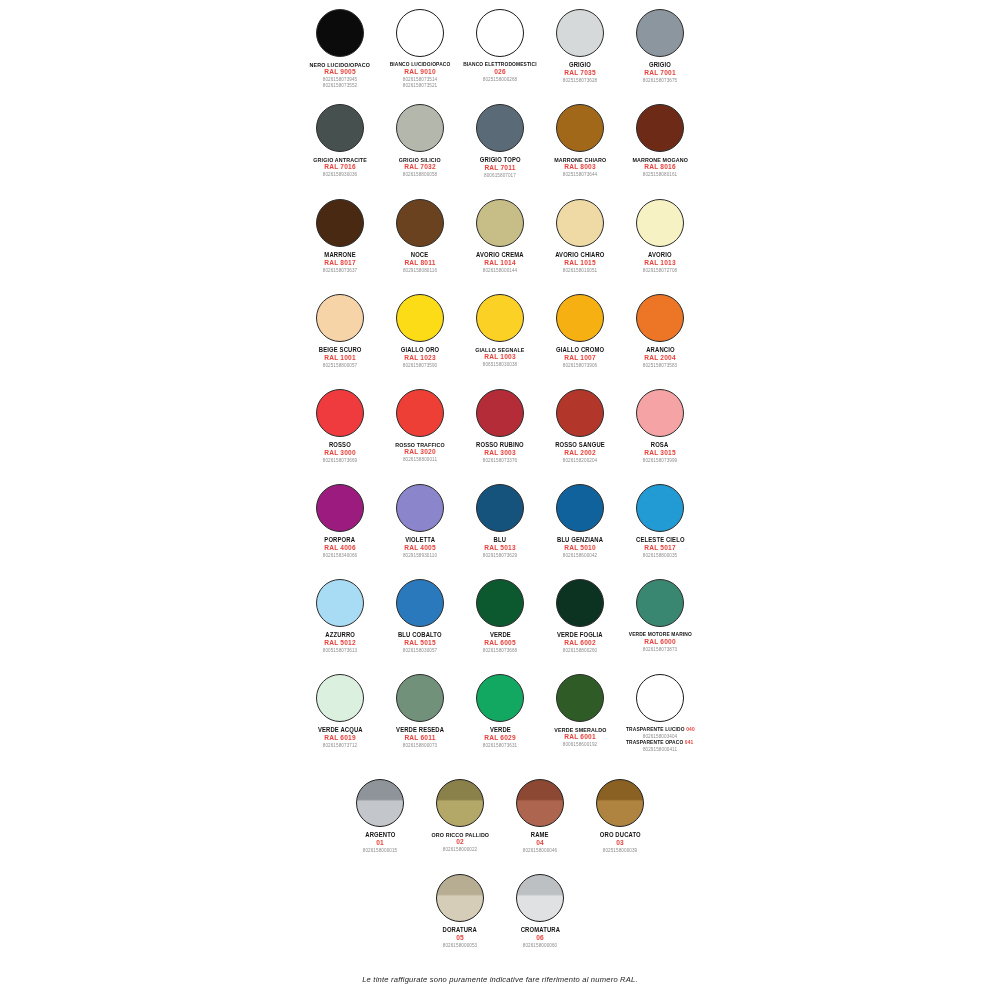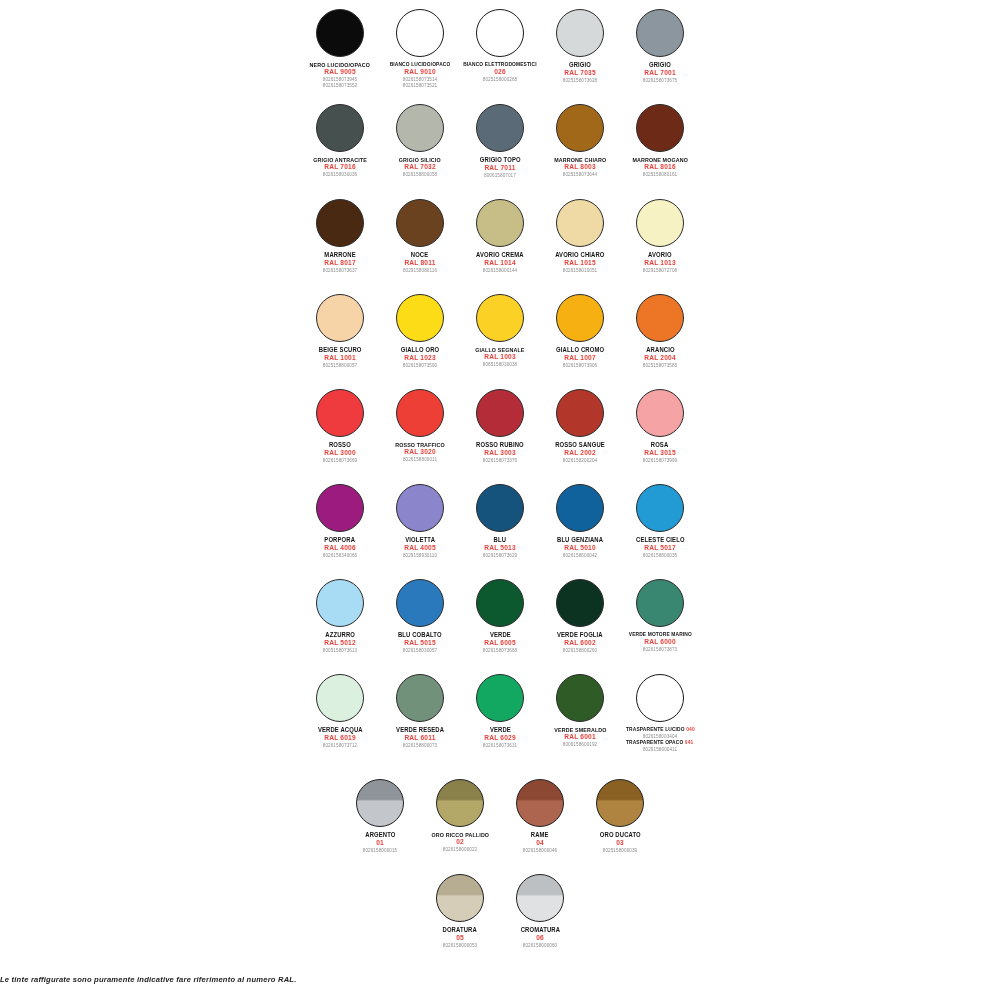--- a/index.html
+++ b/index.html
@@ -94,25 +94,25 @@
   .dual .cname { font-size: 5.3px; }
   .dual .sub-entry { margin-top: 1px; }
   .inline-code {
     color: #e8403a;
     font-weight: bold;
   }
   .footer {
     position: absolute;
     left: 0; right: 0;
     bottom: 16px;
-    text-align: left;
+    text-align: center;
     font-family: "Liberation Sans", sans-serif;
     font-size: 7.6px;
     font-style: italic;
-    font-weight: bold;
+    font-weight: normal;
     color: #1c1c1c;
     letter-spacing: 0.2px;
     margin-top: 32px;
   }
   .row.center { justify-content: center; }
 </style>
 </head>
 <body>
 
 <div id="sheet">

